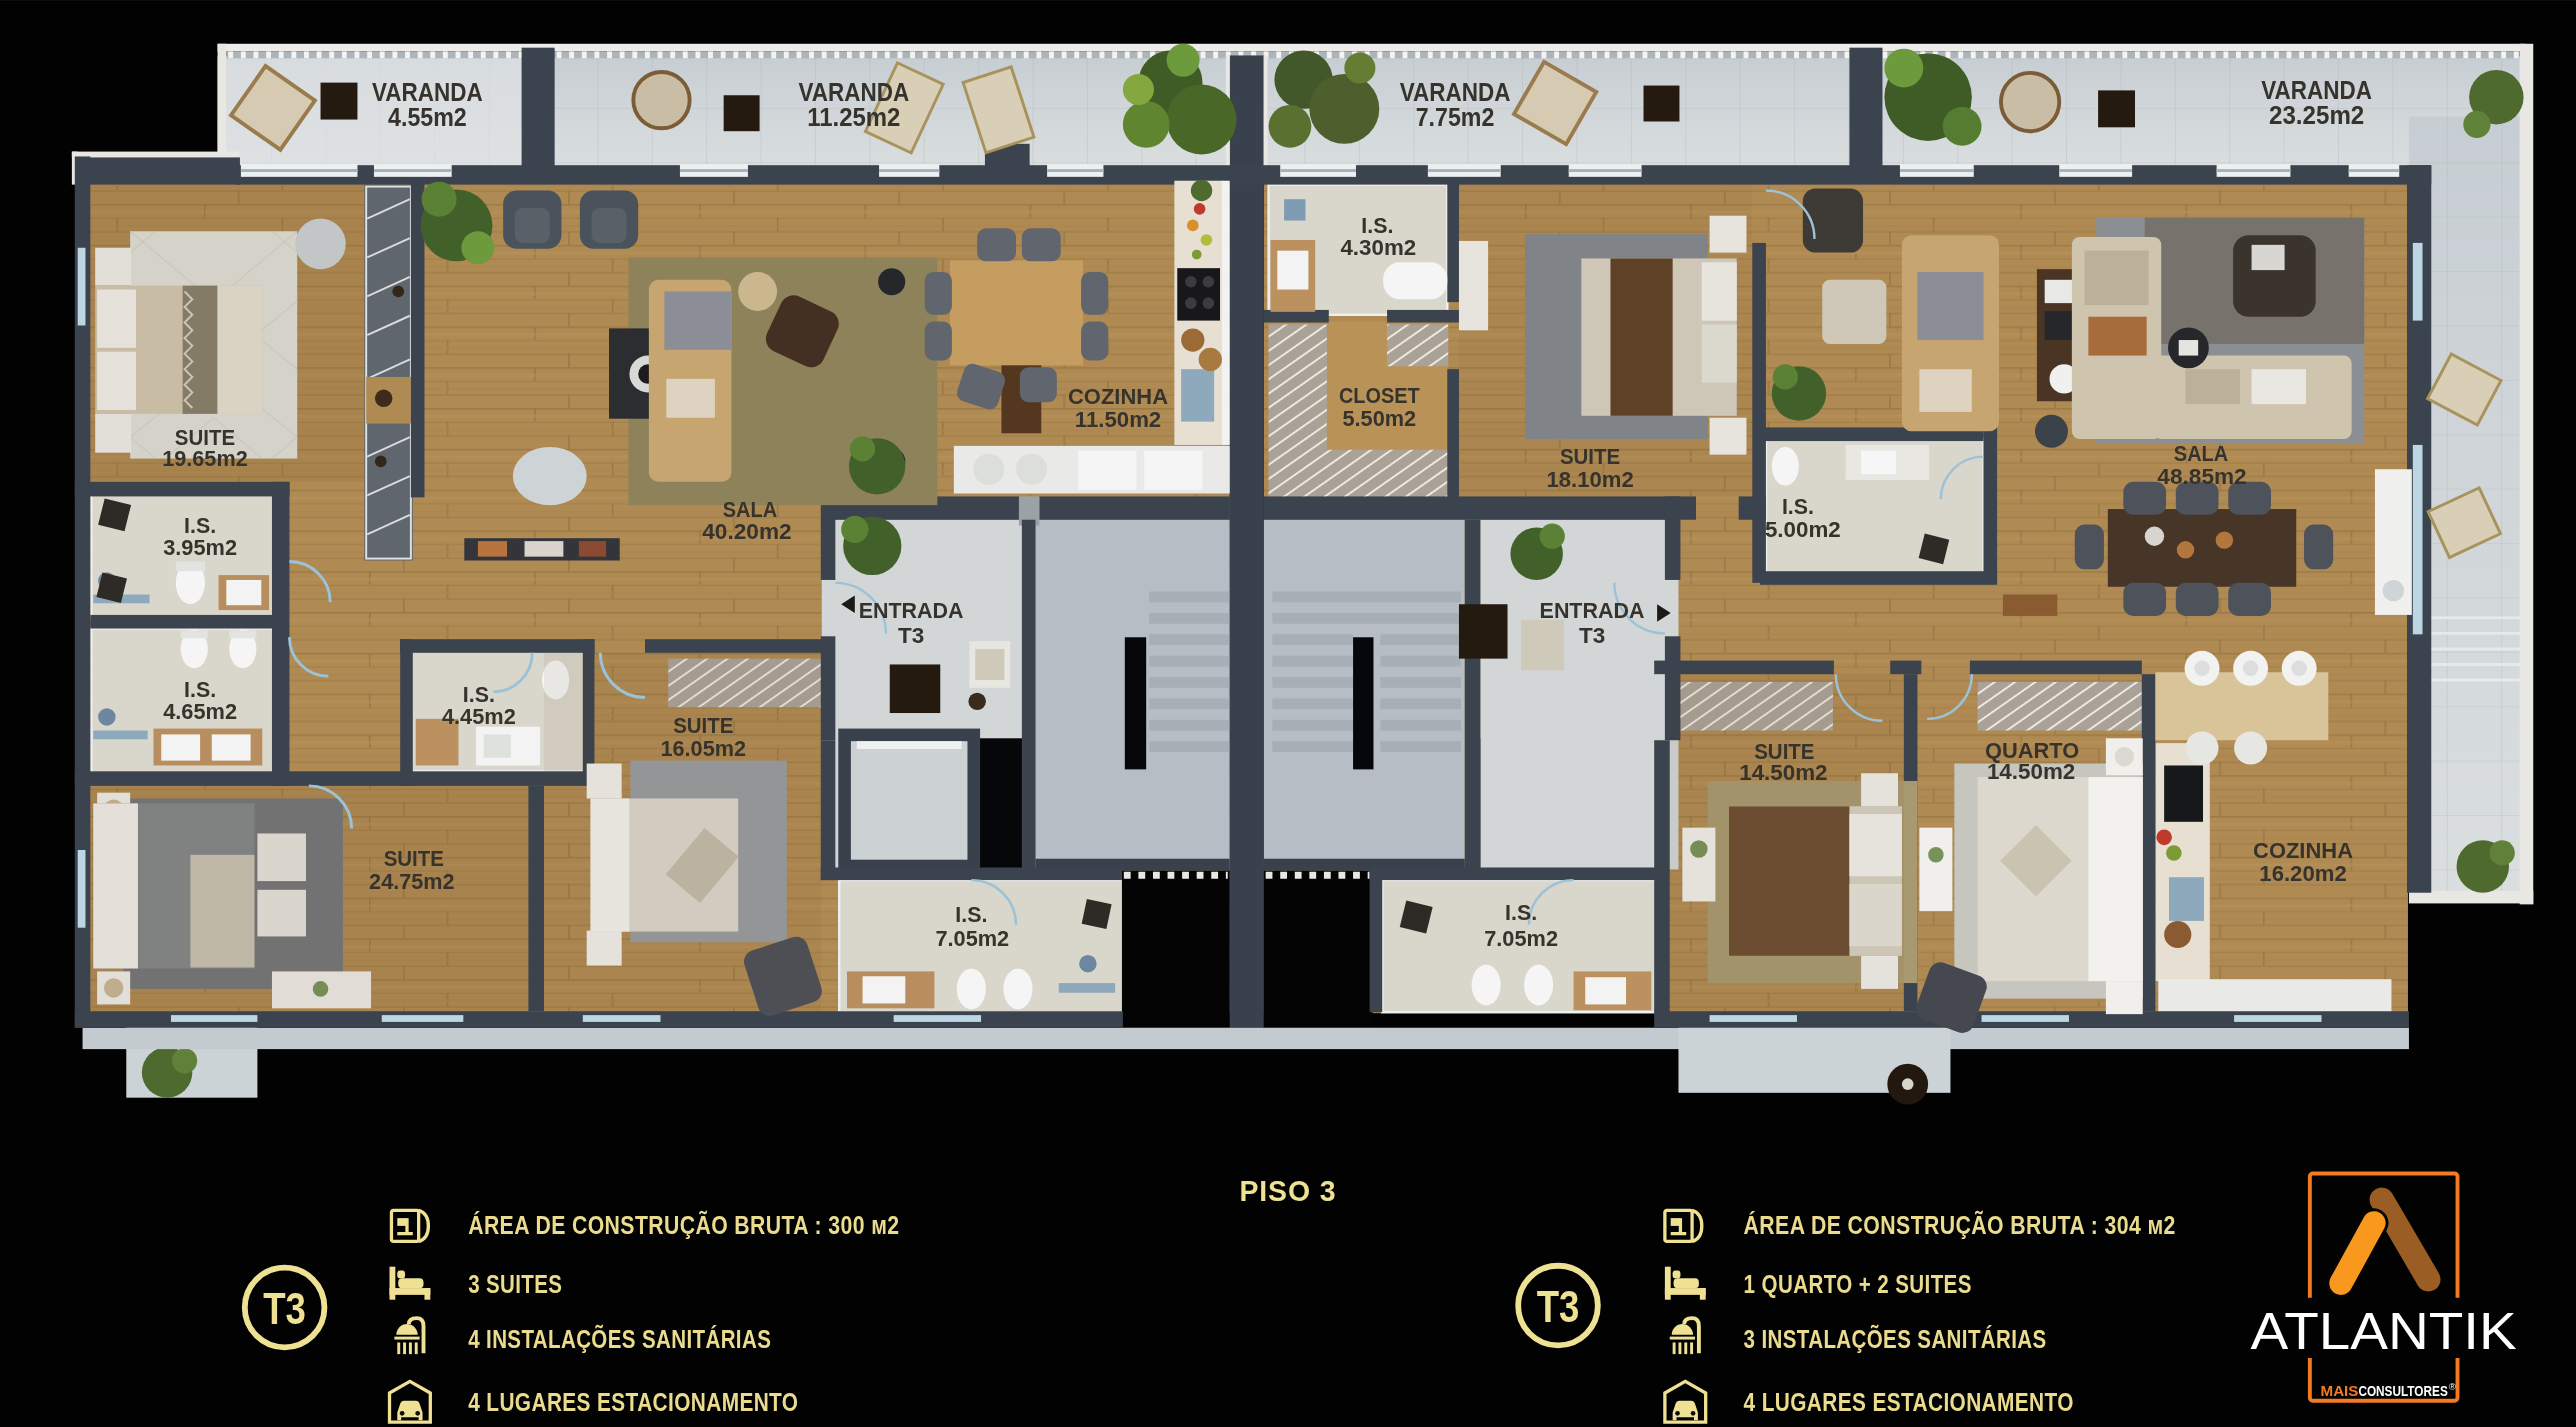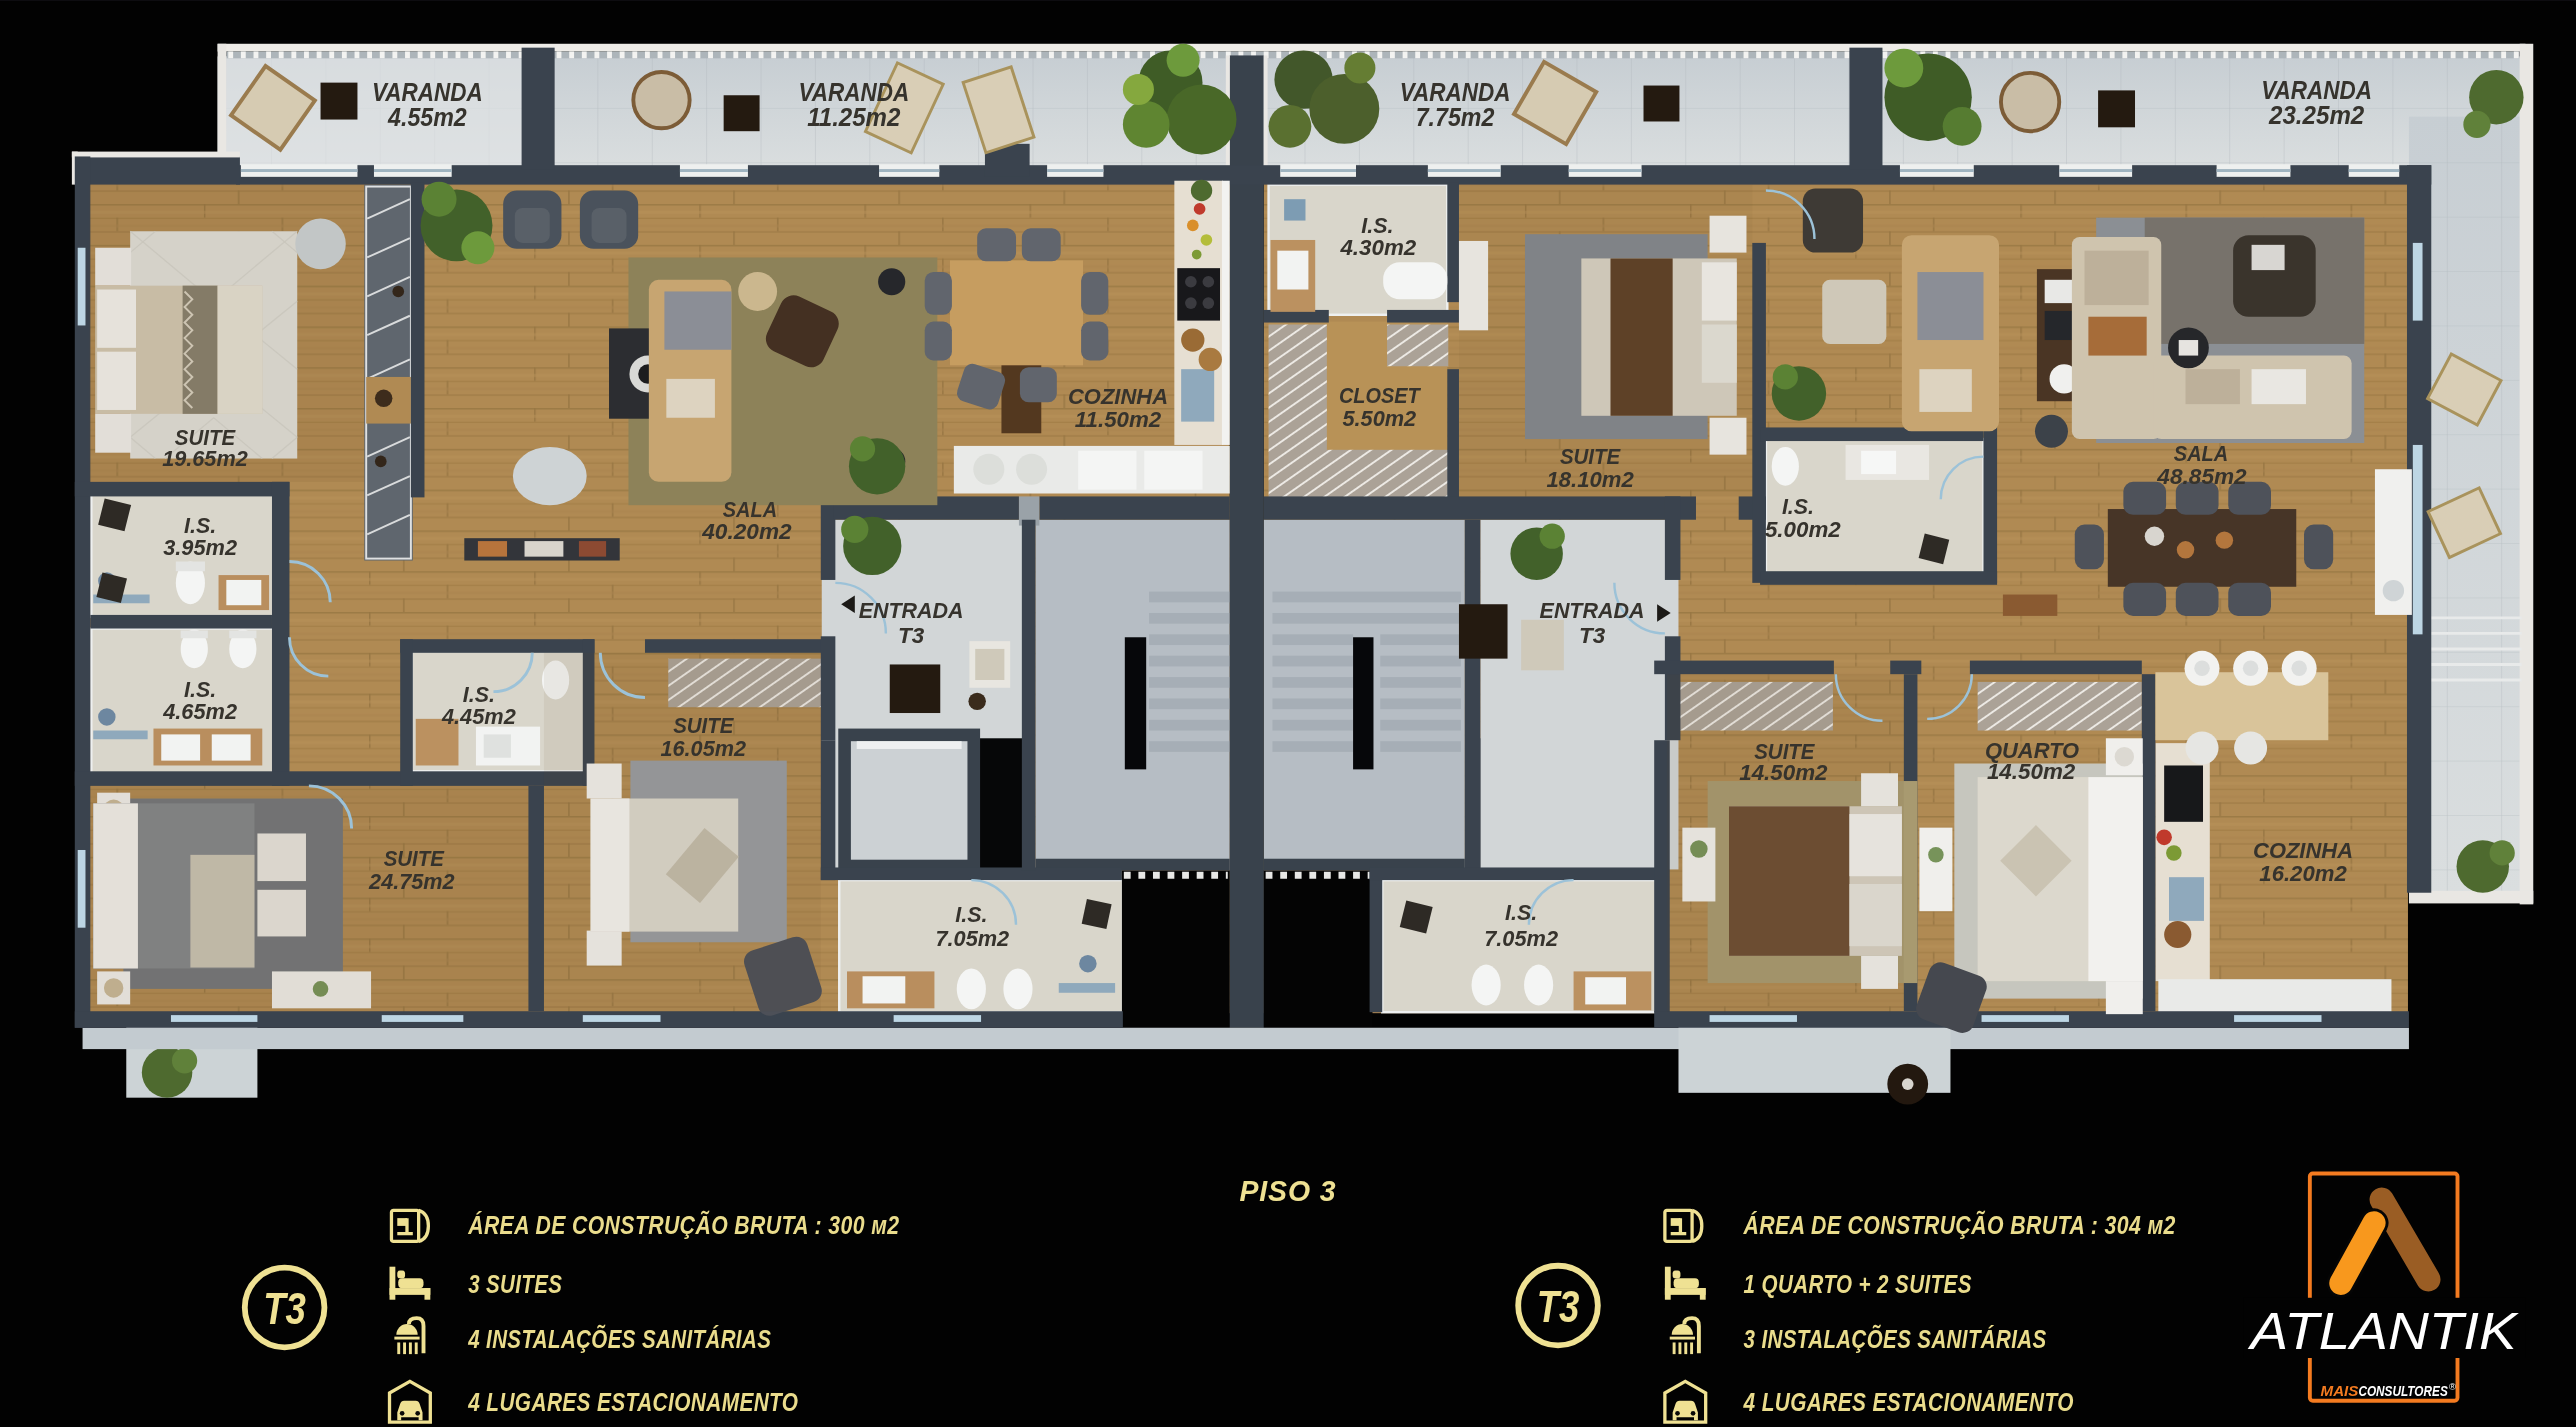--- a/index.html
+++ b/index.html
@@ -1,16 +1,16 @@
 <!DOCTYPE html>
 <html><head>
 <meta charset="utf-8">
 <style>
   html,body{margin:0;padding:0;background:#000;}
-  #stage{position:relative;width:2576px;height:1428px;background:#c4b5fd;overflow:hidden;font-style:italic;}
+  #stage{position:relative;width:2576px;height:1428px;background:#c4b5fd;overflow:hidden;}
   svg{position:absolute;left:0;top:0;}
   text{font-family:"Liberation Sans", sans-serif;}
 </style>
 </head>
 <body>
 <div id="stage">
 <svg width="2576" height="1428" viewBox="0 0 2652 1470">
 <defs>
   <linearGradient id="deck" x1="0" y1="0" x2="0" y2="1">
     <stop offset="0" stop-color="#c7ced3"></stop>

